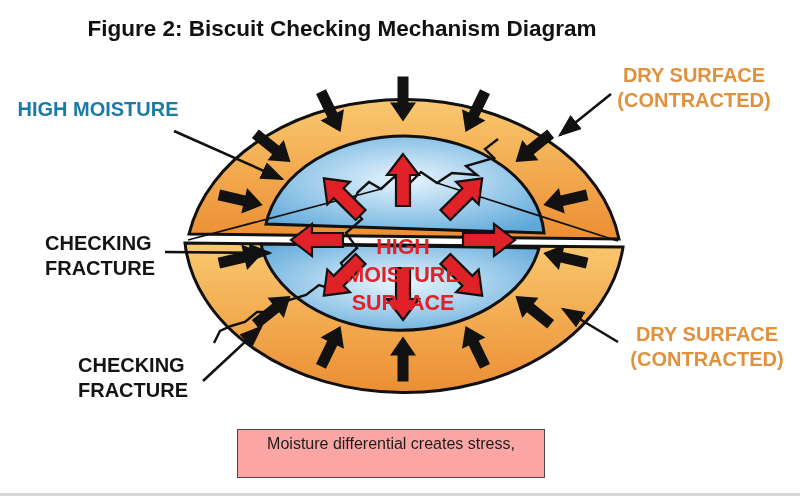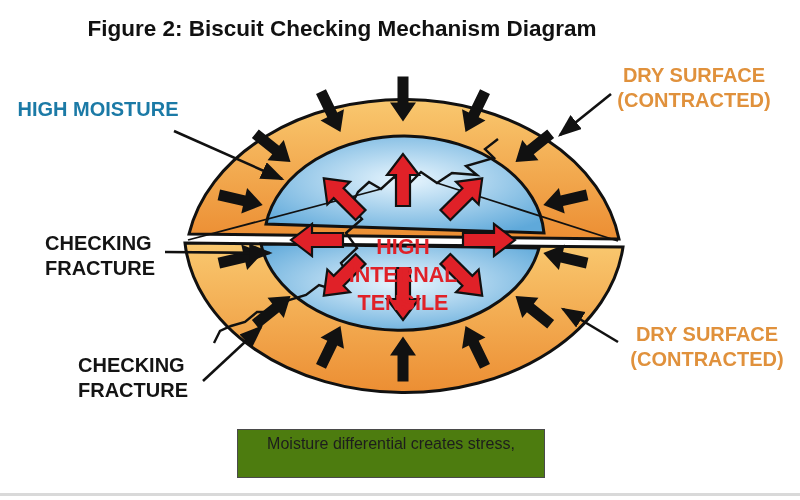--- a/index.html
+++ b/index.html
@@ -11,21 +11,21 @@
   .lbl{position:absolute;font-weight:700;font-size:20px;line-height:25px;}
   .lbl div{white-space:nowrap;}
   .lbl-moisture{top:97px;left:6px;width:184px;text-align:center;color:#1b7aa6;}
   .lbl-dry-top{top:63px;left:590px;width:208px;text-align:center;color:#e0913c;}
   .lbl-dry-bottom{top:322px;left:614px;width:186px;text-align:center;color:#e0913c;}
   .lbl-check-upper{top:231px;left:45px;width:130px;text-align:left;color:#141414;}
   .lbl-check-lower{top:353px;left:78px;width:130px;text-align:left;color:#141414;}
   .lbl-stress{top:189px;left:318px;width:170px;text-align:center;color:#e02128;
     font-size:21.5px;line-height:28px;margin-top:44px;}
   .caption{position:absolute;top:429px;left:237px;width:308px;height:49px;
-    box-sizing:border-box;border:1.5px solid #4a4a4a;background:#4d7c0f;
+    box-sizing:border-box;border:1.5px solid #4a4a4a;background:#fca5a5;
     text-align:center;font-size:16px;line-height:21px;color:#1d1d1d;padding-top:3px;}
   .bottom-strip{position:absolute;left:0;top:493px;width:800px;height:3px;background:#d9d9d9;}
 </style>
 </head>
 <body>
 
 <div class="stage">
 
   <div class="title">Figure 2: Biscuit Checking Mechanism Diagram</div>
 
@@ -122,22 +122,22 @@
     <div>FRACTURE</div>
   </div>
 
   <div class="lbl lbl-dry-bottom">
     <div>DRY SURFACE</div>
     <div>(CONTRACTED)</div>
   </div>
 
   <div class="lbl lbl-stress">
     <div>HIGH</div>
-    <div>INTERNAL</div>
-    <div>TENSILE</div>
+    <div>MOISTURE</div>
+    <div>SURFACE</div>
   </div>
 
   <div class="caption">
     <div>Moisture differential creates stress,</div>
   </div>
 
   <div class="bottom-strip"></div>
 </div>
 
 </body></html>

